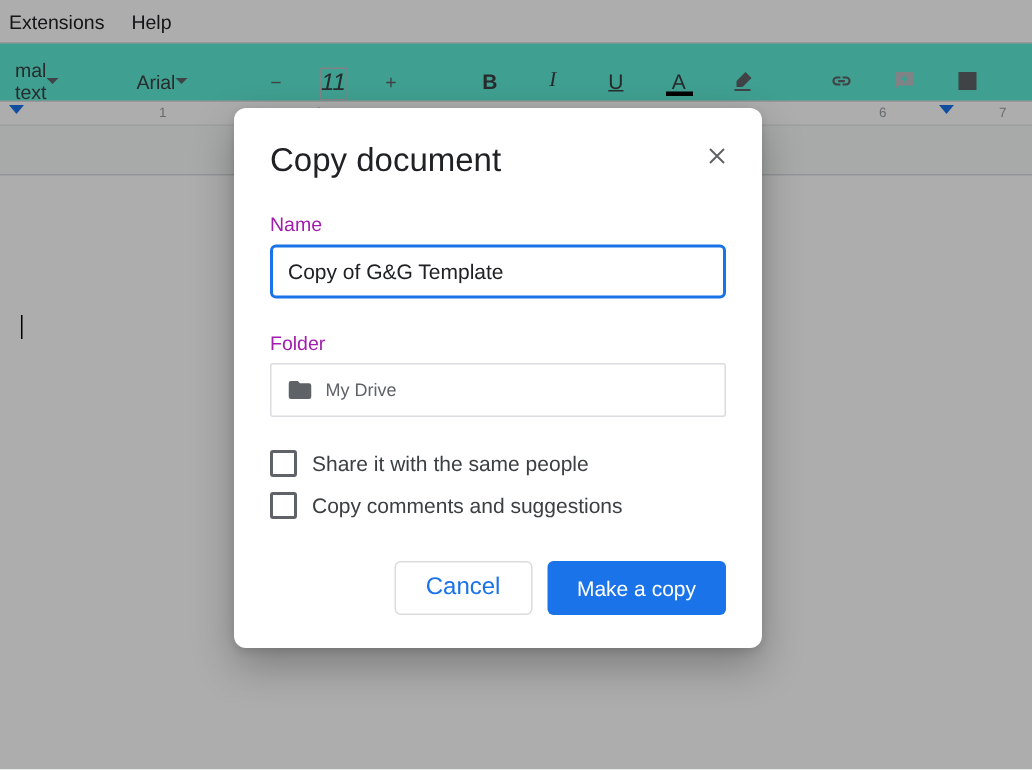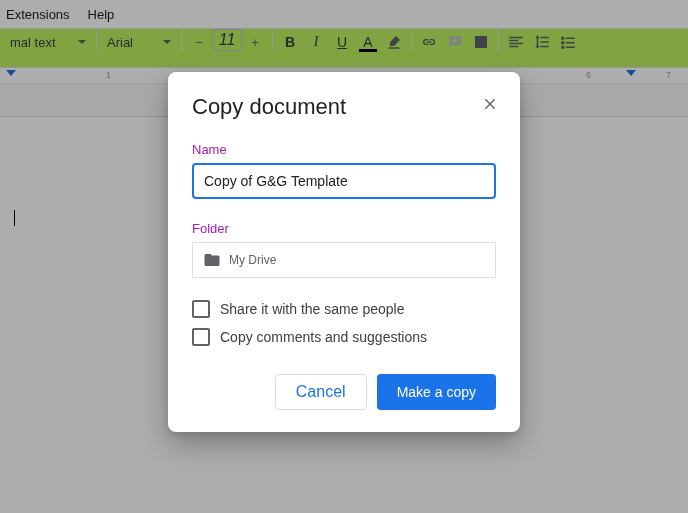--- a/index.html
+++ b/index.html
@@ -24,25 +24,25 @@
       padding-left: 6px;
       font-size: 13px;
       color: #202124;
       background: #fff;
     }
     .menubar span { cursor: default; }
     .toolbar {
       height: 40px;
       border-top: 1px solid #e0e0e0;
       border-bottom: 1px solid #e0e0e0;
-      background: #bef264;
+      background: #5eead4;
       display: flex;
-      align-items: flex-start;
+      align-items: flex-end;
       padding: 0 4px;
-      gap: 0;
+      gap: 16px;
       color: #5f6368;
       font-size: 13px;
       overflow: hidden;
     }
     .toolbar .sep {
       width: 1px; height: 22px; background: #e0e0e0; margin: 0 4px;
     }
     .toolbar .btn {
       min-width: 26px; height: 26px;
       display: flex; align-items: center; justify-content: center;
@@ -116,21 +116,21 @@
       position: absolute; top: 210px; left: 14px;
       width: 1px; height: 16px; background: #000;
     }
     
     .scrim {
       position: absolute; inset: 0;
       background: rgba(0,0,0,0.32);
     }
     .dialog {
       position: absolute;
-      top: 72px; left: 168px;
+      top: 72px; left: 156px;
       width: 352px;
       background: #fff;
       border-radius: 8px;
       box-shadow: 0 12px 28px rgba(0,0,0,0.28), 0 2px 6px rgba(0,0,0,0.12);
       padding: 22px 24px 22px 24px;
     }
     .dialog h1 {
       font-family: "Google Sans", Arial, sans-serif;
       font-size: 22px;
       font-weight: 400;

